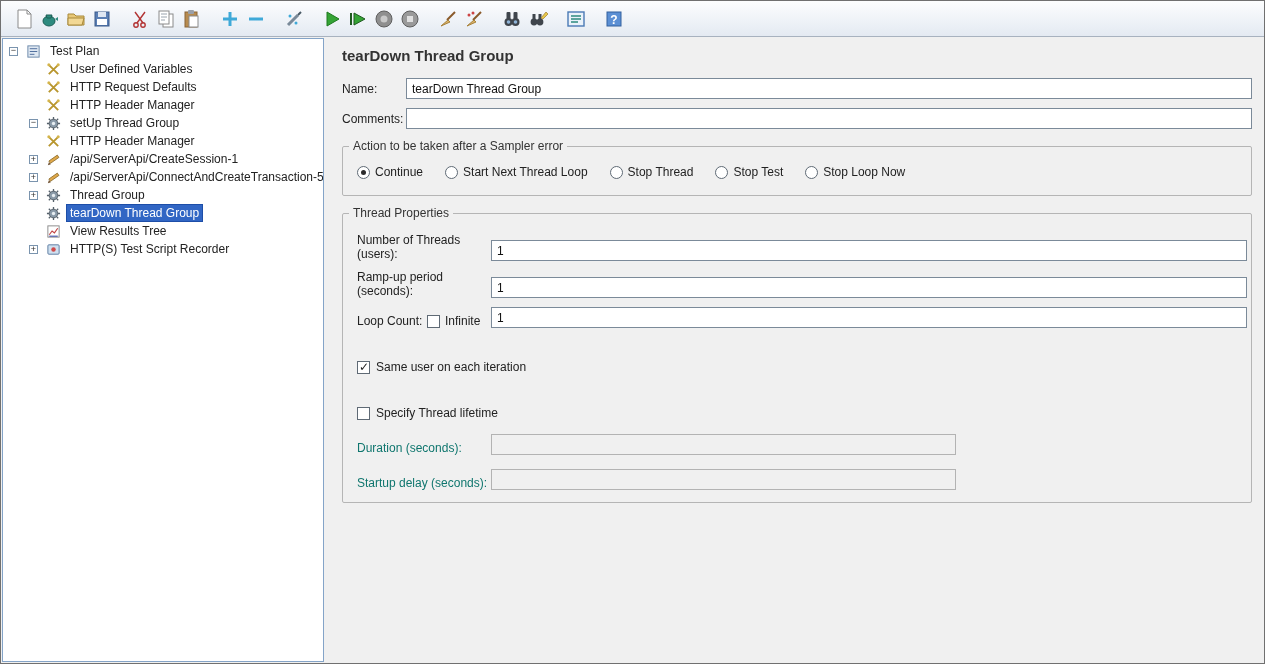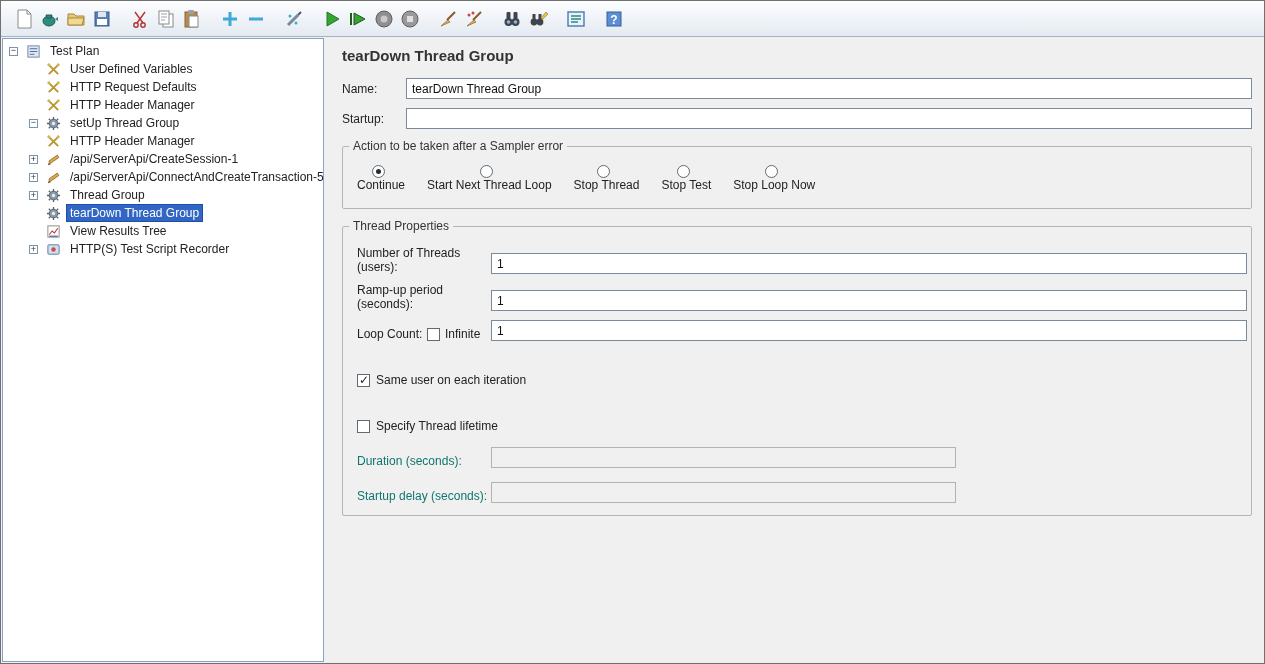--- a/index.html
+++ b/index.html
@@ -41,21 +41,21 @@
 
   
   .panel-title { font-size:15px; font-weight:bold; color:#333; margin:2px 0 14px 4px; }
   .form-row { display:flex; align-items:center; margin:0 0 9px 4px; }
   .frm-lbl { width:64px; flex:0 0 64px; }
   .text-input { flex:1; height:21px; border:1px solid #7b8a99; background:#fff; padding:2px 5px; font:inherit; color:#111; }
   fieldset { border:1px solid #b5b5b5; border-radius:2px; margin:10px 0 0 4px; padding:4px 4px 12px; background:transparent; }
   legend { padding:0 4px; color:#333; margin-left:2px; }
 
   .radio-row { display:flex; align-items:center; padding:8px 4px 4px 10px; }
-  .radio { display:flex; align-items:center; margin-right:22px;flex-direction:column; }
+  .radio { display:flex; align-items:center; margin-right:22px; }
   .rb { width:13px; height:13px; border:1px solid #5f6a75; border-radius:50%; background:#fff; position:relative; margin-right:5px; flex:0 0 13px; }
   .rb.on::after { content:""; position:absolute; inset:3px; border-radius:50%; background:#2c2c2c; }
 
   .cb { width:13px; height:13px; border:1px solid #5f6a75; background:#fff; position:relative; flex:0 0 13px; }
   .cb.on::after { content:"✓"; position:absolute; left:1px; top:-2px; font-size:12px; color:#222; }
 
   .tp-row { display:flex; align-items:flex-end; margin:9px 0 0 10px; }
   .tp-row .fld { width:134px; flex:0 0 134px; }
   .fld-loop { width:70px; flex:0 0 70px; }
   .cb-wrap { display:flex; align-items:center; width:64px; flex:0 0 64px; }
@@ -378,21 +378,21 @@
 
     <div class="main-panel">
       <div class="panel-title">tearDown Thread Group</div>
 
       <div class="form-row">
         <label class="frm-lbl">Name:</label>
         <input type="text" class="text-input" value="tearDown Thread Group" style="">
       </div>
 
       <div class="form-row">
-        <label class="frm-lbl">Startup:</label>
+        <label class="frm-lbl">Comments:</label>
         <input type="text" class="text-input" value="" style="">
       </div>
 
       <fieldset>
         <legend>Action to be taken after a Sampler error</legend>
         <div class="radio-row">
           <span class="radio">
             <span class="rb on"></span>
             <span>Continue</span>
           </span>

